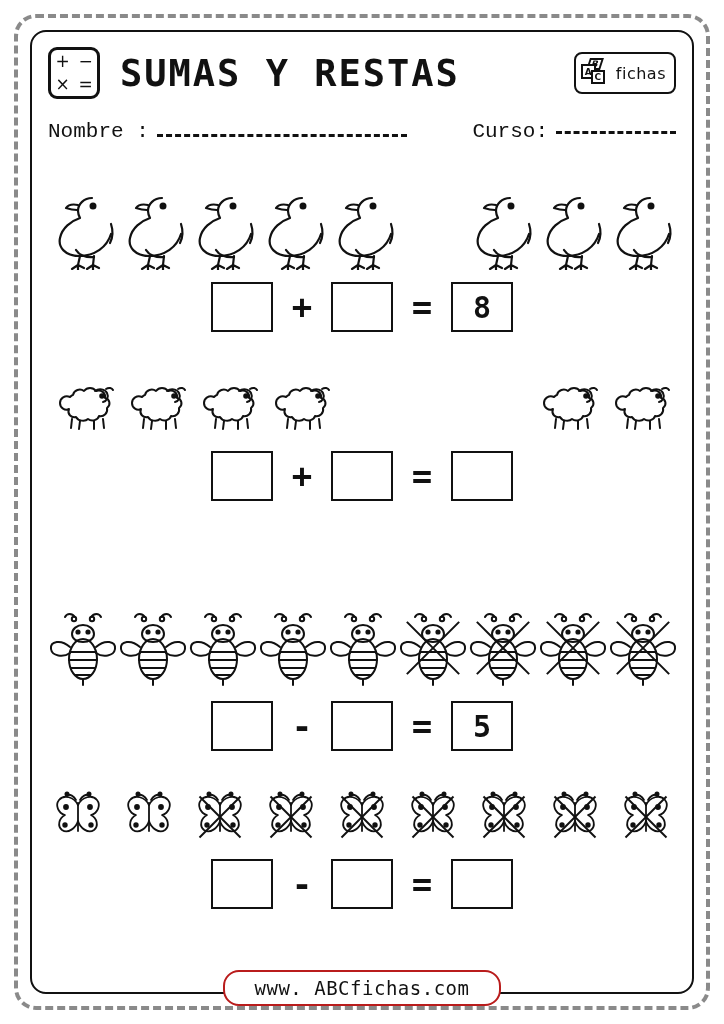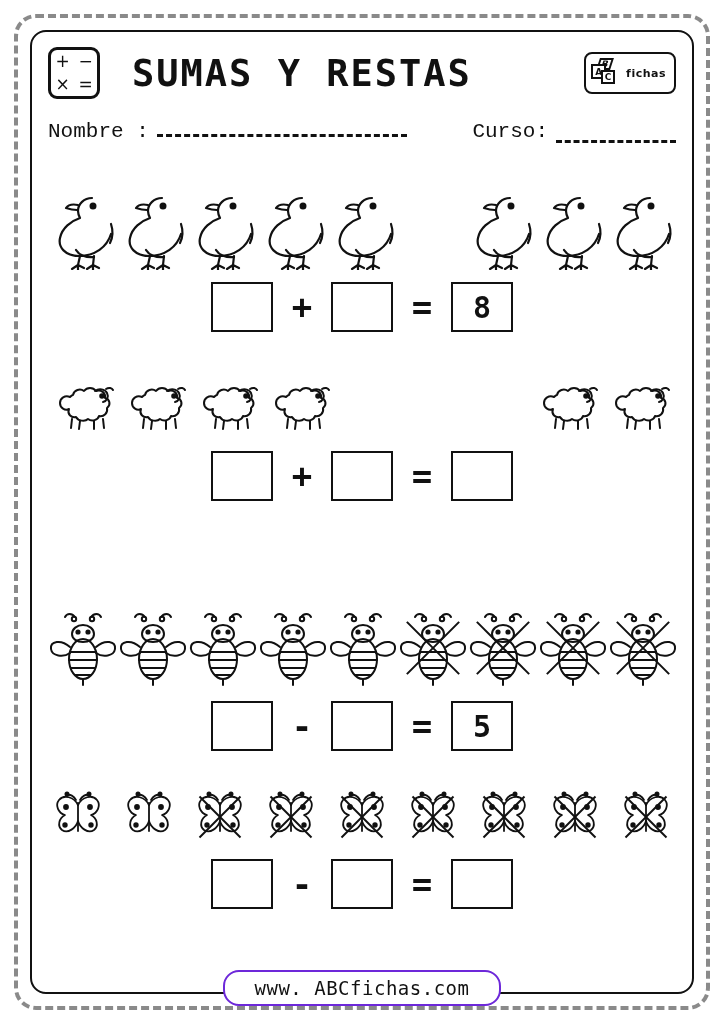--- a/index.html
+++ b/index.html
@@ -68,21 +68,21 @@
   .calc-icon span {
     display: flex;
     align-items: center;
     justify-content: center;
     font-size: 17px;
     line-height: 1;
     font-family: "DejaVu Sans", sans-serif;
     color: #111;
   }
   .title {
-    margin-left: 32px;
+    margin-left: 20px;
     font-family: "DejaVu Sans Mono", monospace;
     font-weight: bold;
     font-size: 37px;
     letter-spacing: 2px;
     white-space: nowrap;
     color: #111;
   }
   .logo {
     margin-left: auto;
     display: flex;
@@ -107,22 +107,22 @@
     justify-content: center;
     font-size: 9px;
     font-weight: bold;
     font-family: "DejaVu Sans", sans-serif;
   }
   .logo-cube .f1 { left: 0; top: 6px; width: 15px; height: 15px; }
   .logo-cube .f2 { left: 10px; top: 12px; width: 14px; height: 14px; }
   .logo-cube .f3 { left: 7px; top: 0px; width: 14px; height: 12px; transform: skewX(-18deg); }
   .logo-text {
     font-family: "DejaVu Sans", sans-serif;
-    font-weight: bold;
-    font-size: 11px;
+    font-weight: normal;
+    font-size: 16px;
     letter-spacing: .5px;
   }
 
   
   .namerow {
     position: absolute;
     left: 48px;
     top: 120px;
     right: 48px;
     display: flex;
@@ -131,21 +131,21 @@
     font-size: 21px;
   }
   .namerow .lbl { white-space: nowrap; }
   .namerow .blank-long {
     display: inline-block;
     width: 250px;
     border-bottom: 3px dashed #111;
     margin: 0 0 0 8px;
     height: 2px;
   }
-  .namerow .curso { margin-left: auto; display: flex; align-items: flex-end; }
+  .namerow .curso { margin-left: auto; display: flex; align-items: center; }
   .namerow .blank-short {
     display: inline-block;
     width: 120px;
     border-bottom: 3px dashed #111;
     margin-left: 8px;
     height: 2px;
   }
 
   
   .exercise { position: absolute; left: 48px; right: 48px; }
@@ -212,21 +212,21 @@
   
   .footer {
     position: absolute;
     left: 0;
     right: 0;
     bottom: 18px;
     display: flex;
     justify-content: center;
   }
   .footer .pill {
-    border: 2px solid #6d28d9;
+    border: 2px solid #b91c1c;
     border-radius: 16px;
     background: #fff;
     padding: 5px 30px;
     font-family: "DejaVu Sans Mono", monospace;
     font-size: 19px;
     letter-spacing: .5px;
   }
 </style>
 </head>
 <body>

